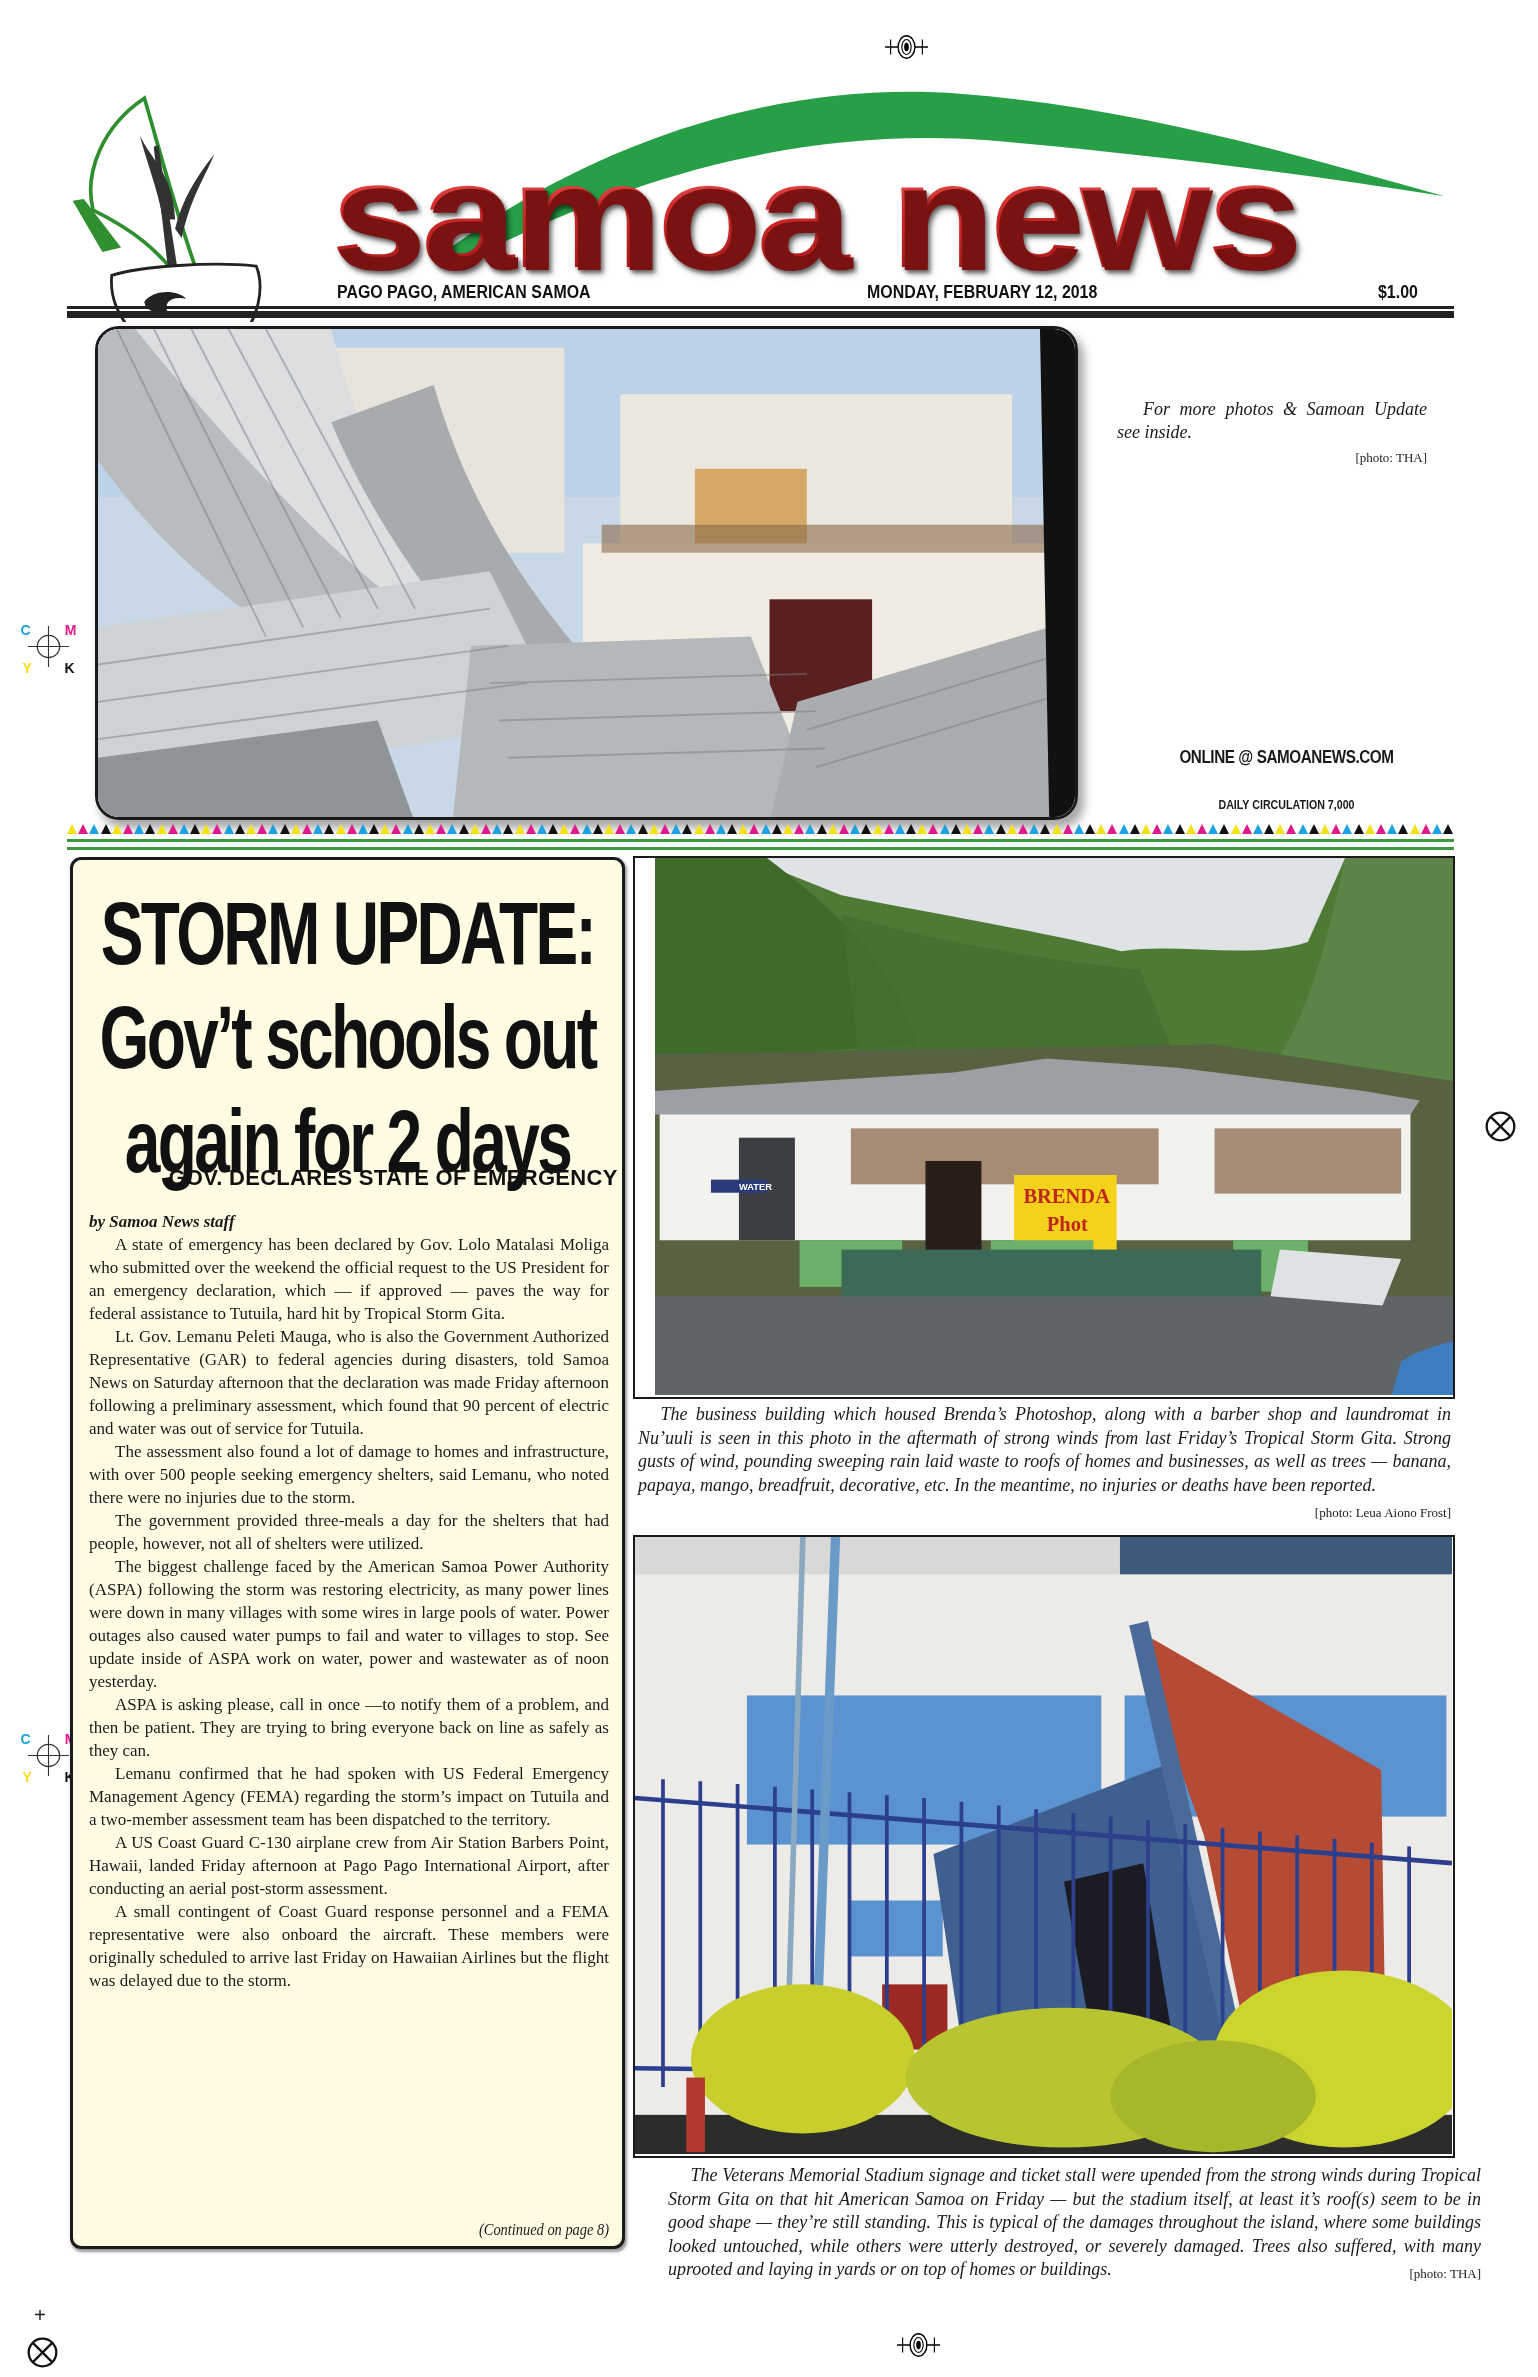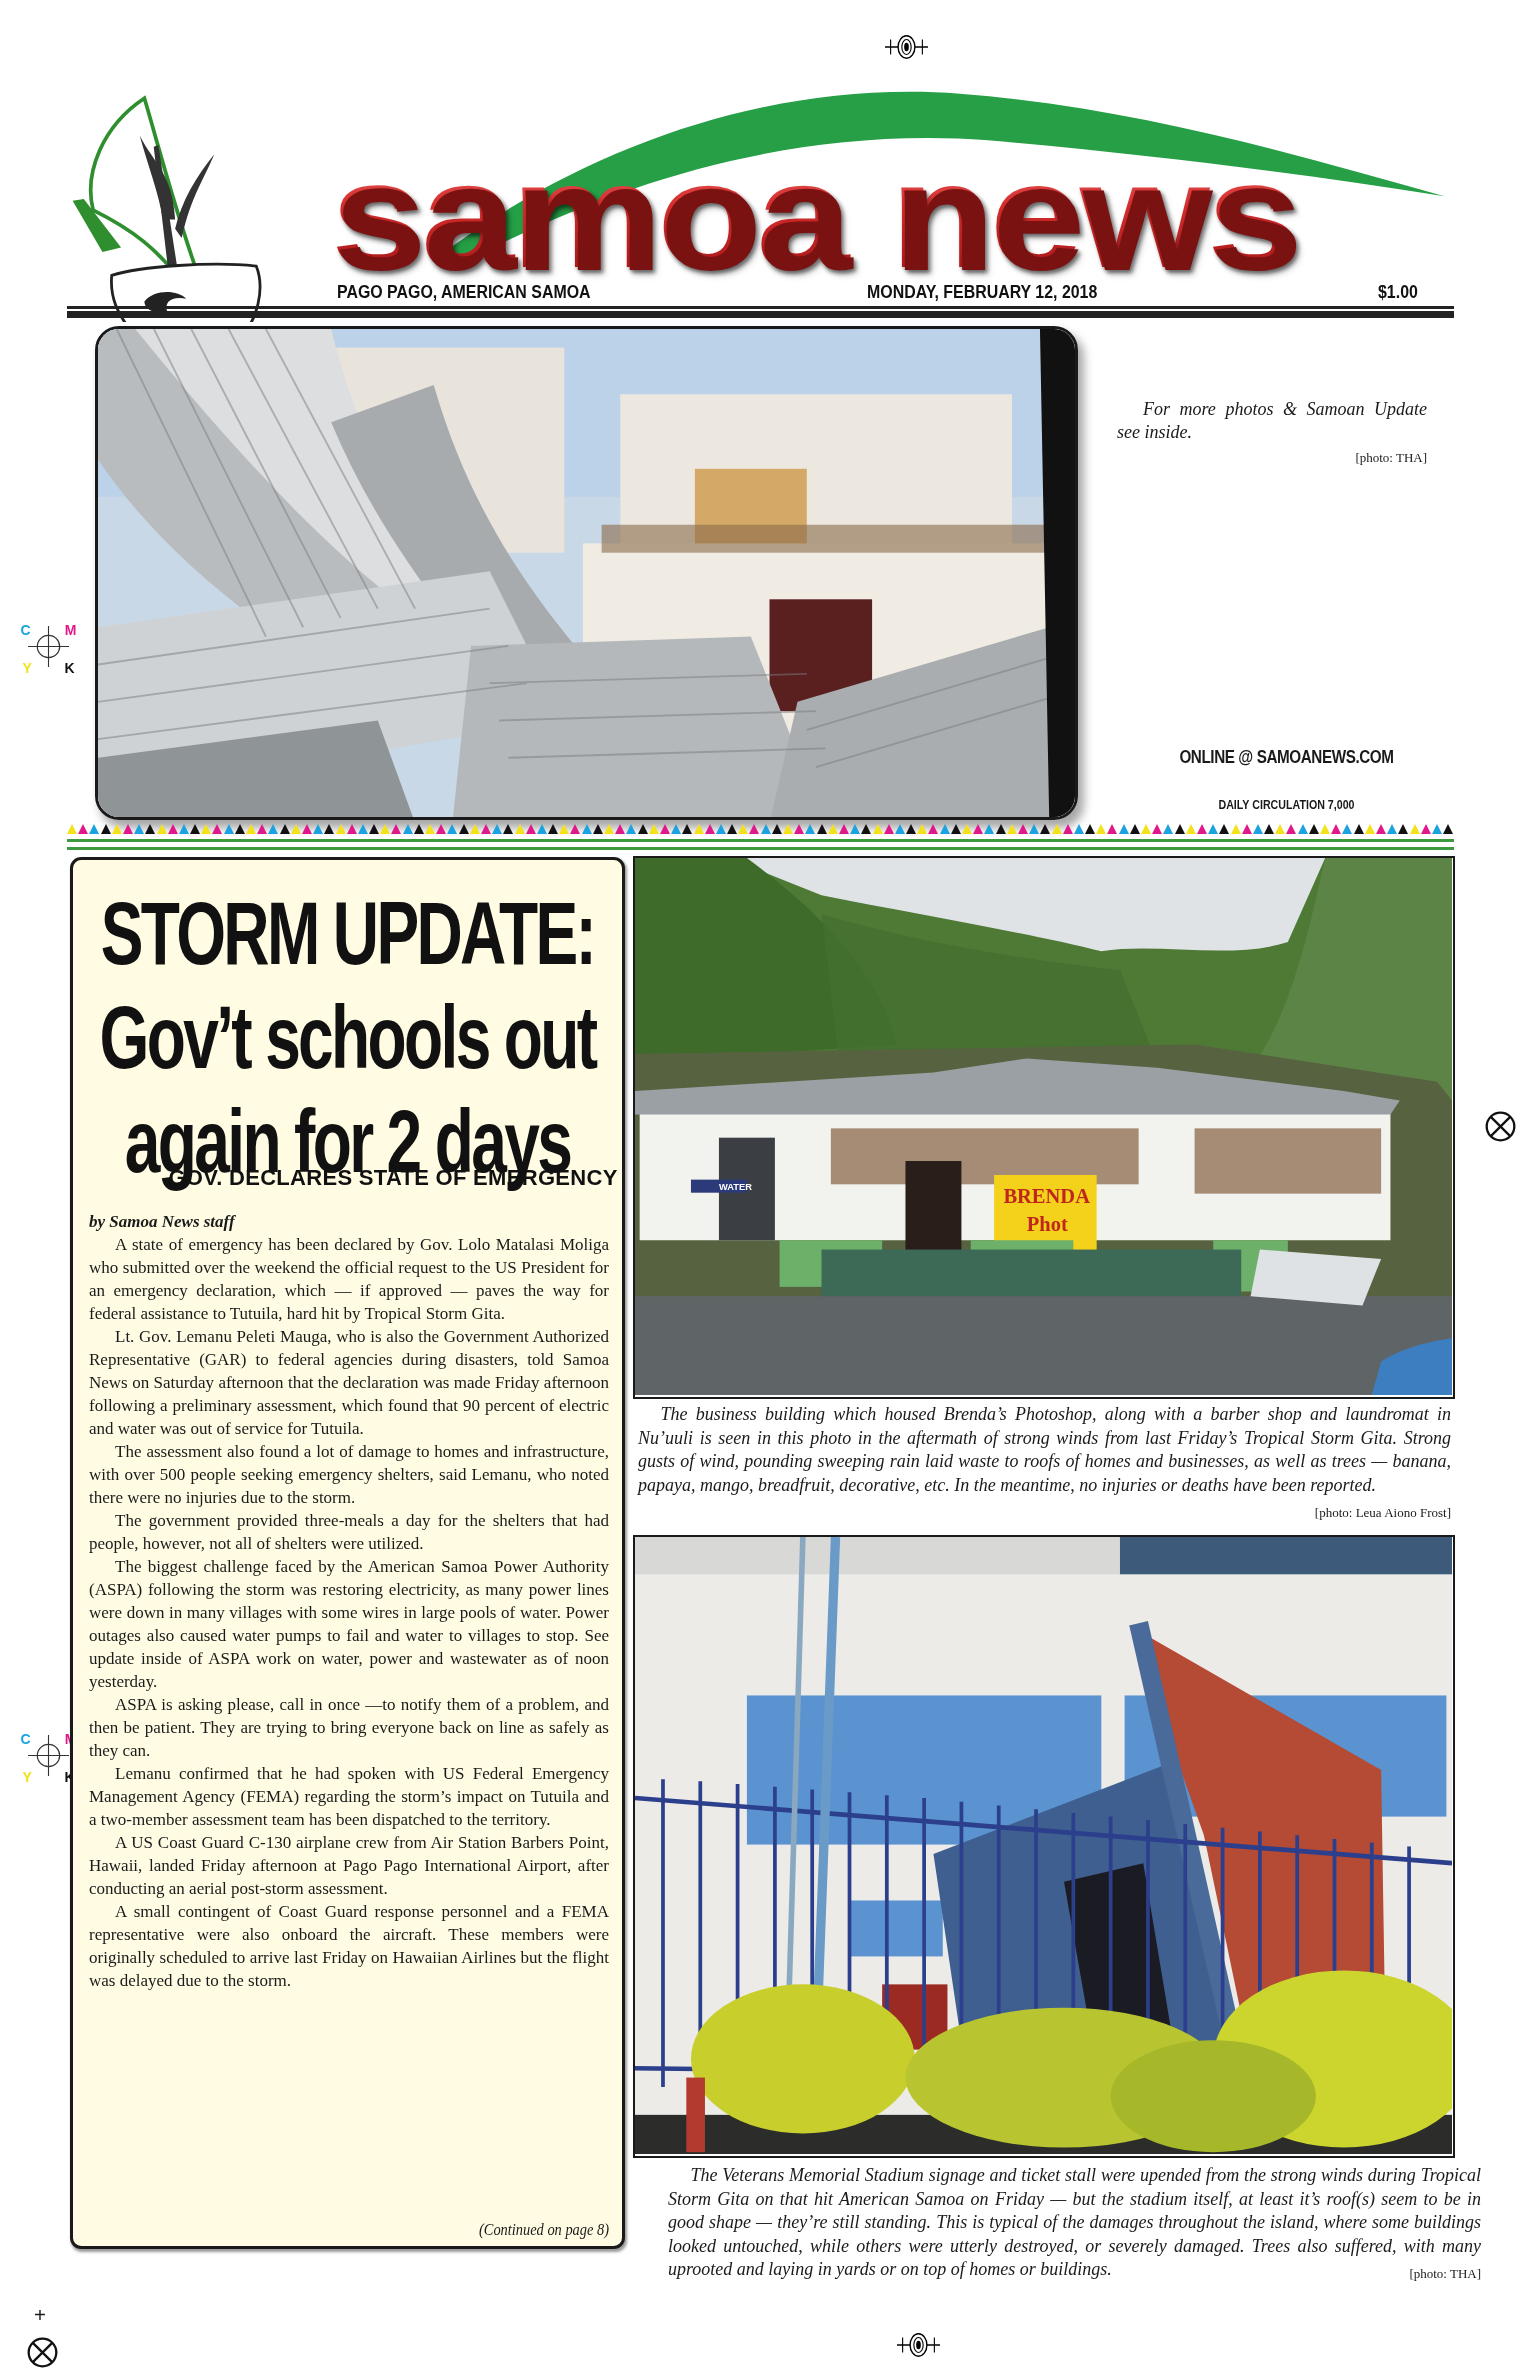--- a/index.html
+++ b/index.html
@@ -27,21 +27,21 @@
     -webkit-background-clip: text; background-clip: text; -webkit-text-fill-color: transparent;
     filter: drop-shadow(2.8px 3.7px 1.9px rgba(0,0,0,0.4));
   }
   .dateline { top: 282px; font-family: "Liberation Sans", sans-serif; font-weight: bold; font-size: 17.7px; color: #111; transform: scaleX(0.9); transform-origin: left top; }
   .rule-thin { left: 67px; width: 1387px; height: 2.8px; background: #222; top: 306px; }
   .rule-thick { left: 67px; width: 1387px; height: 6.5px; background: #222; top: 311px; }
 
   
   .photo { overflow: hidden; border: 3.7px solid #1a1a1a; }
   .photo-top { left: 95px; top: 326px; width: 983px; height: 494px; border-radius: 24px; box-shadow: 5.6px 7.5px 9.3px rgba(0,0,0,0.35); }
-  .photo-mid { left: 633px; top: 856px; width: 822px; height: 543px; border-width: 2.8px; }
+  .photo-mid { left: 633px; top: 856px; width: 822px; height: 543px; border-width: 2.8px; padding-left: 20px; }
   .photo-bot { left: 633px; top: 1535px; width: 822px; height: 623px; border-width: 2.8px; }
 
   
   .top-caption { left: 1117px; top: 398px; width: 310px; font-style: italic; font-size: 18px; line-height: 23px; text-align: justify; }
   .top-caption p { text-indent: 26px; }
   .credit { font-style: normal; font-size: 13px; text-align: right; display: block; margin-top: 1.9px; }
   .online { left: 1100px; top: 746px; width: 373px; text-align: center; font-family: "Liberation Sans", sans-serif; font-weight: bold; font-size: 18.6px; letter-spacing: -0.5px; transform: scaleX(0.82); }
   .circulation { left: 1100px; top: 797px; width: 373px; text-align: center; font-family: "Liberation Sans", sans-serif; font-weight: bold; font-size: 13px; transform: scaleX(0.82); }
 
   

